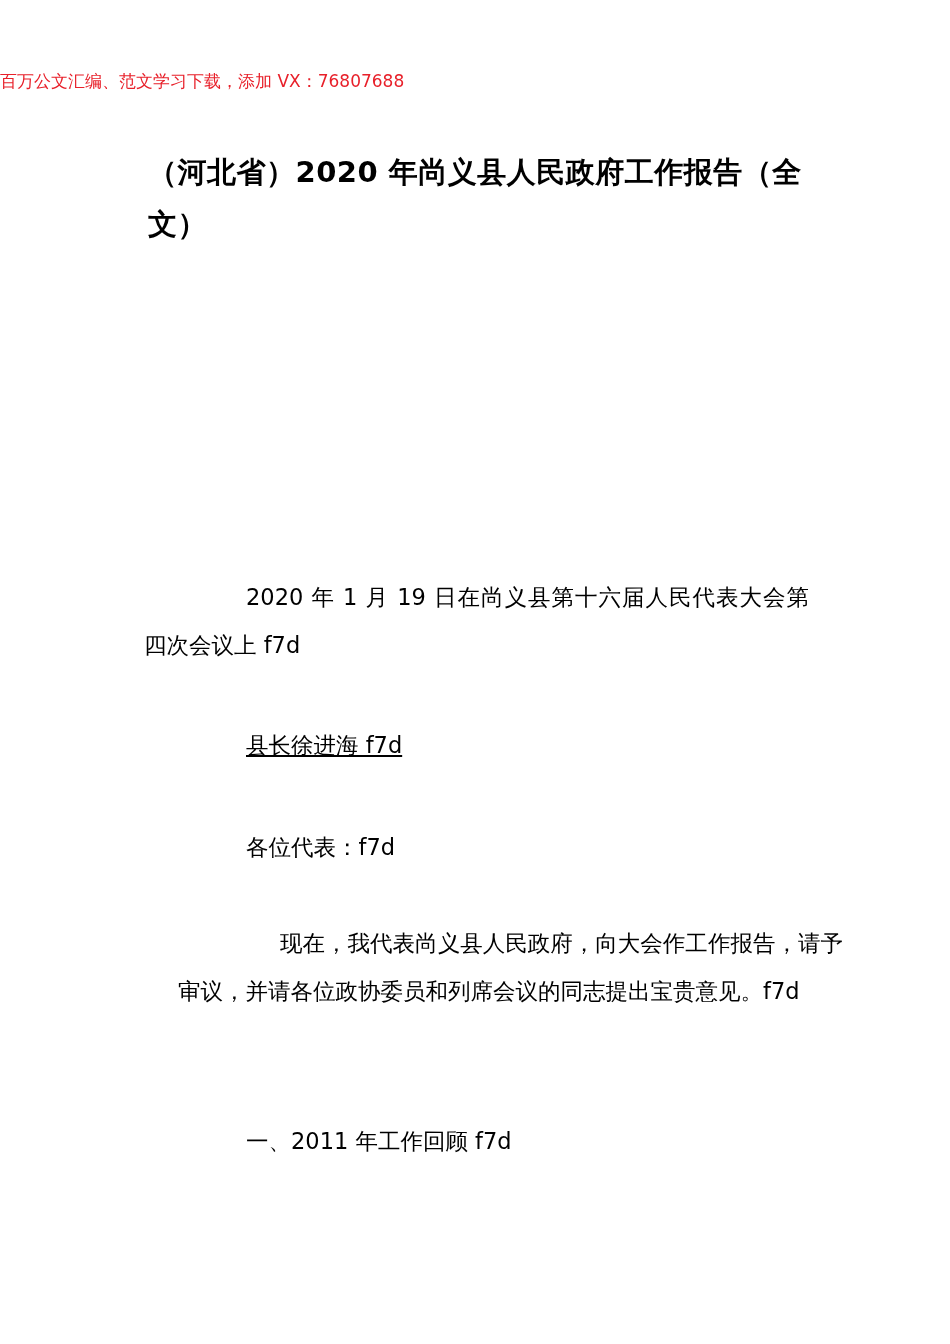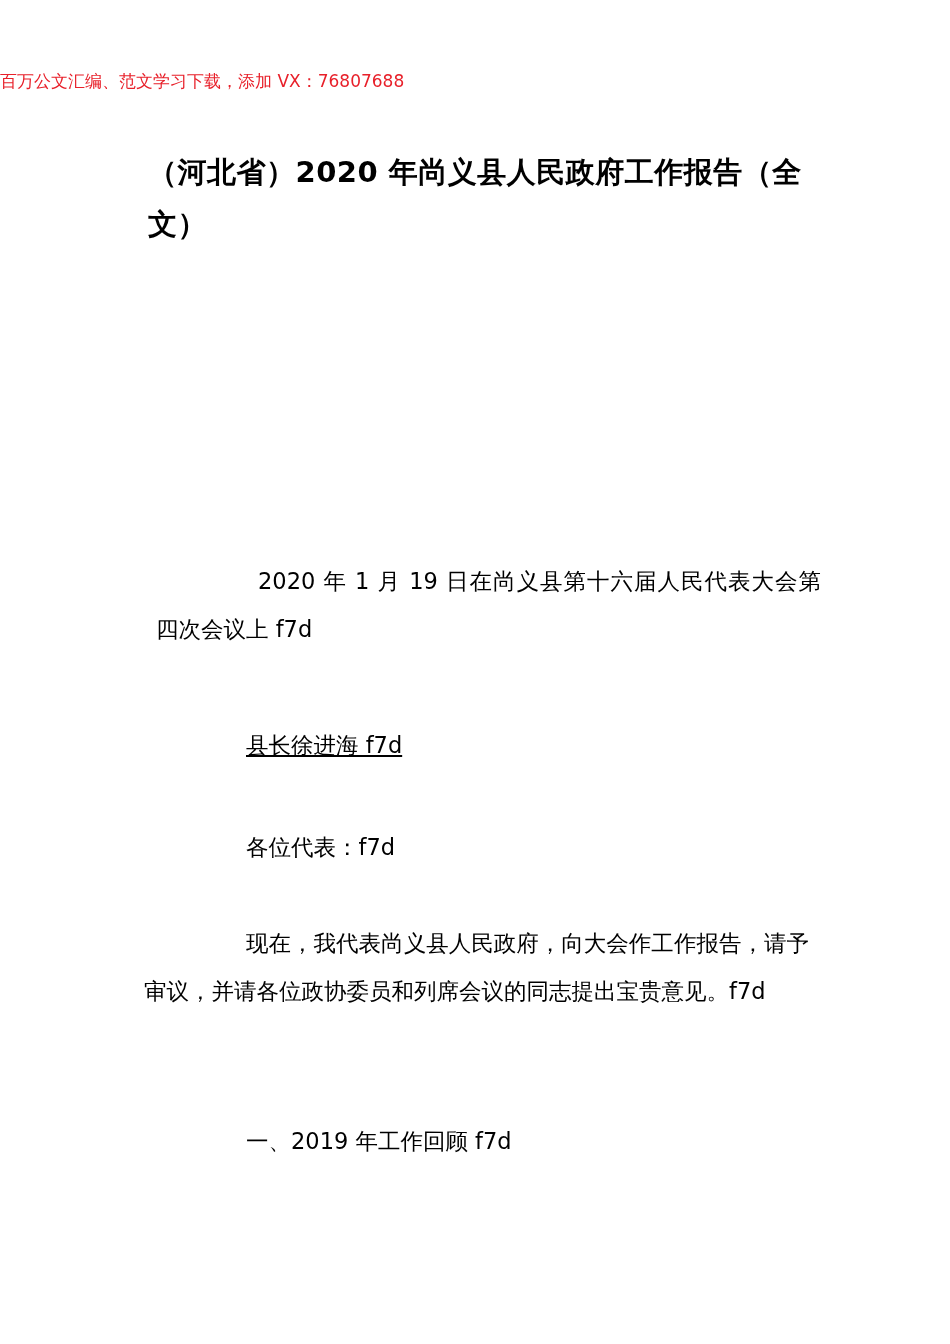--- a/index.html
+++ b/index.html
@@ -38,30 +38,30 @@
     .para {
       position: absolute;
       left: 144px;
       width: 665px;
       font-size: 22.5px;
       line-height: 48.5px;
       text-indent: 102px;
       text-align: justify;
       text-align-last: left;
     }
-    .p1 { top: 534px; margin-left: 12px; }
+    .p1 { top: 550px; }
     .p2 { top: 698px; text-decoration: underline; }
     .p3 { top: 800px; }
-    .p4 { top: 896px; }
+    .p4 { top: 896px; margin-left: 34px; }
     .p5 { top: 1094px; }
   </style>
 </head>
 <body>
 
 <div class="header-note">百万公文汇编、范文学习下载，添加 VX：76807688</div>
 
 <div class="doc-title">（河北省）2020 年尚义县人民政府工作报告（全文）</div>
 
 <p class="para p1">2020 年 1 月 19 日在尚义县第十六届人民代表大会第四次会议上 f7d</p>
 <p class="para p2">县长徐进海 f7d</p>
 <p class="para p3">各位代表：f7d</p>
 <p class="para p4">现在，我代表尚义县人民政府，向大会作工作报告，请予审议，并请各位政协委员和列席会议的同志提出宝贵意见。f7d</p>
-<p class="para p5">一、2019 年工作回顾 f7d</p>
+<p class="para p5">一、2011 年工作回顾 f7d</p>
 
 </body></html>

